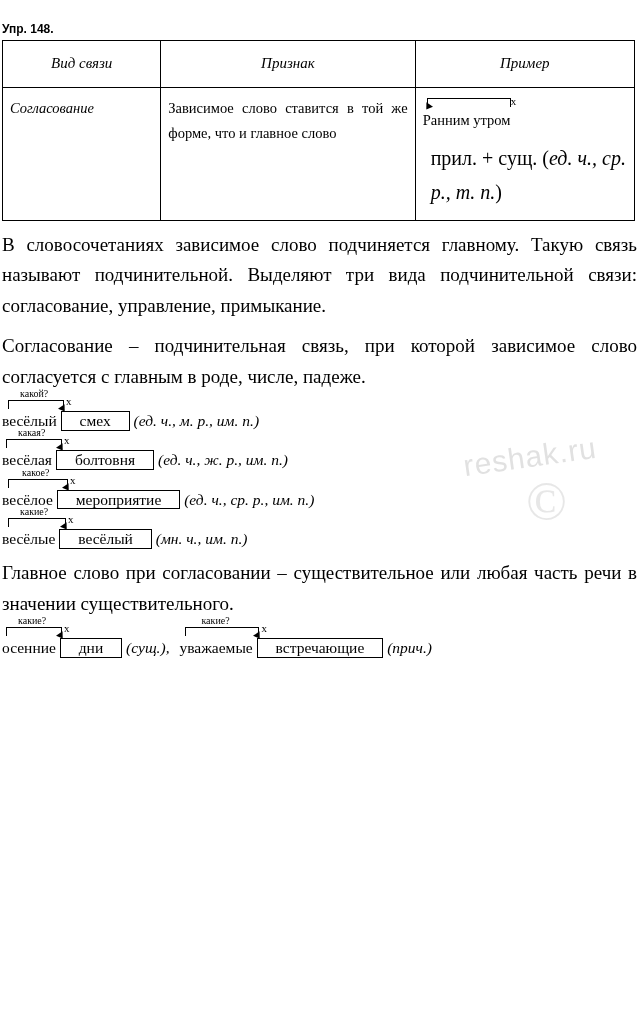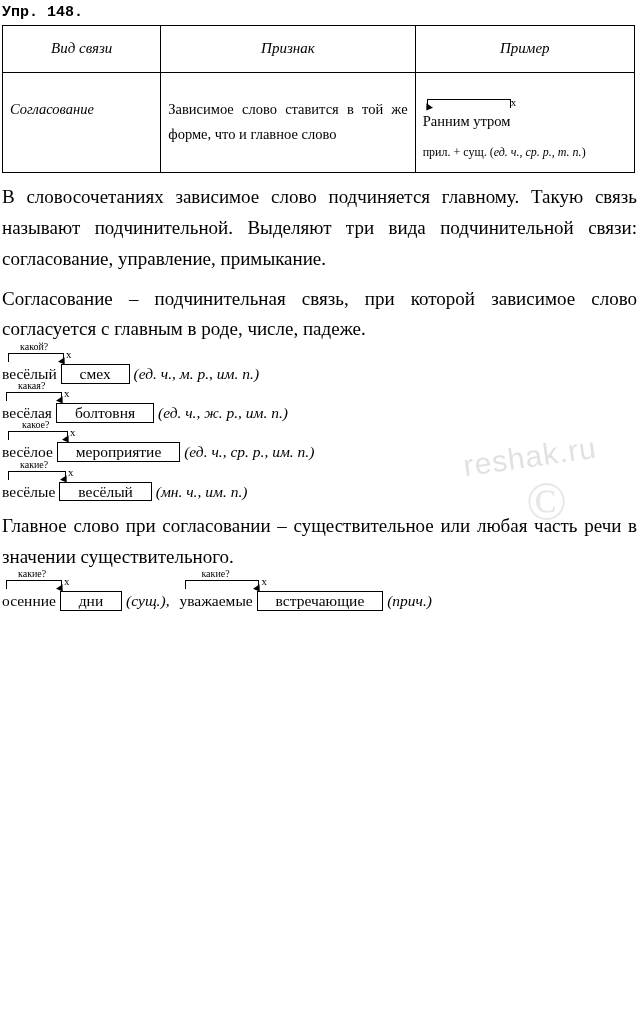--- a/index.html
+++ b/index.html
@@ -16,35 +16,35 @@
     overflow: hidden;
   }
   .page {
     position: relative;
     width: 639px;
     height: 1023px;
     padding: 0;
     box-sizing: border-box;
   }
   .ex-title {
-    font-family: Liberation Mono, monospace;
+    font-family: Liberation Sans, sans-serif;
     font-weight: bold;
-    font-size: 15px;
-    padding: 4px 0 4px 2px;
+    font-size: 12px;
+    padding: 22px 0 4px 2px;
   }
   table.grammar {
     border-collapse: collapse;
     width: 633px;
     margin: 0 0 0 2px;
     table-layout: fixed;
   }
   table.grammar td {
     border: 1px solid #000;
     vertical-align: top;
-    padding: 24px 7px 10px 7px;
+    padding: 8px 7px 10px 7px;
     font-size: 14.5px;
     line-height: 1.72;
   }
   table.grammar td.head {
     text-align: center;
     font-style: italic;
     font-weight: normal;
     font-size: 15px;
     padding: 10px 5px 10px 5px;
     vertical-align: middle;
@@ -60,21 +60,22 @@
     text-align: justify;
     text-justify: inter-word;
     hyphens: none;
   }
   .ex-cell {
     vertical-align: middle !important;
     font-size: 14.5px;
   }
   .ex-sub {
     margin-top: 8px;
-    font-size: 12px;
+    font-size: 20px;
+    margin-left: 8px;
   }
   .it { font-style: italic; }
 
   
   .arcwrap {
     position: relative;
     display: inline-block;
     padding-top: 12px;
   }
   .arc {

